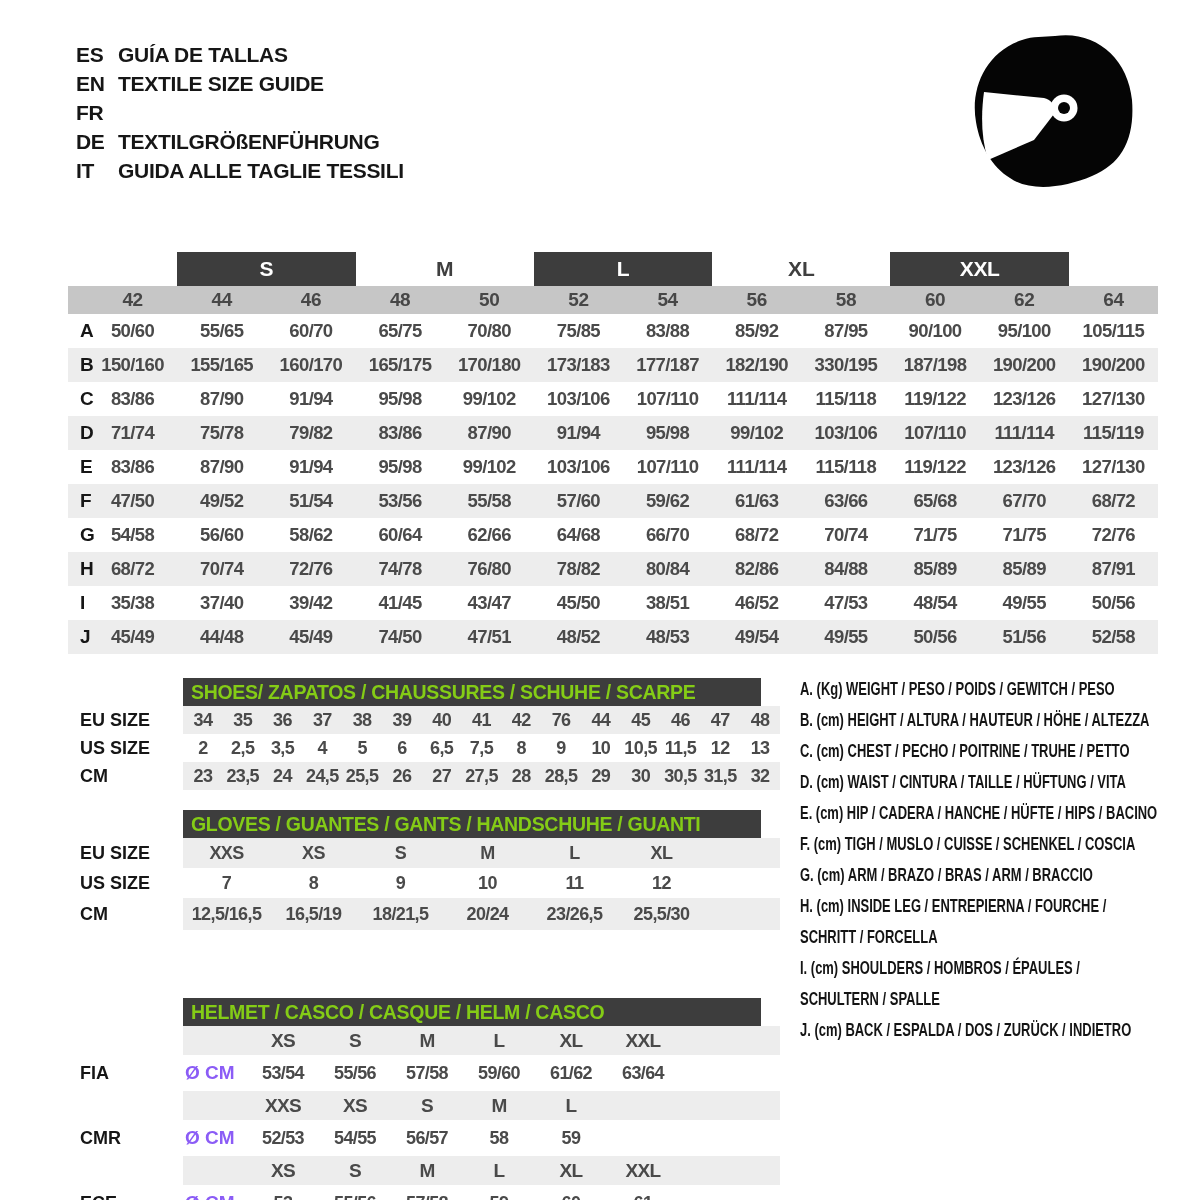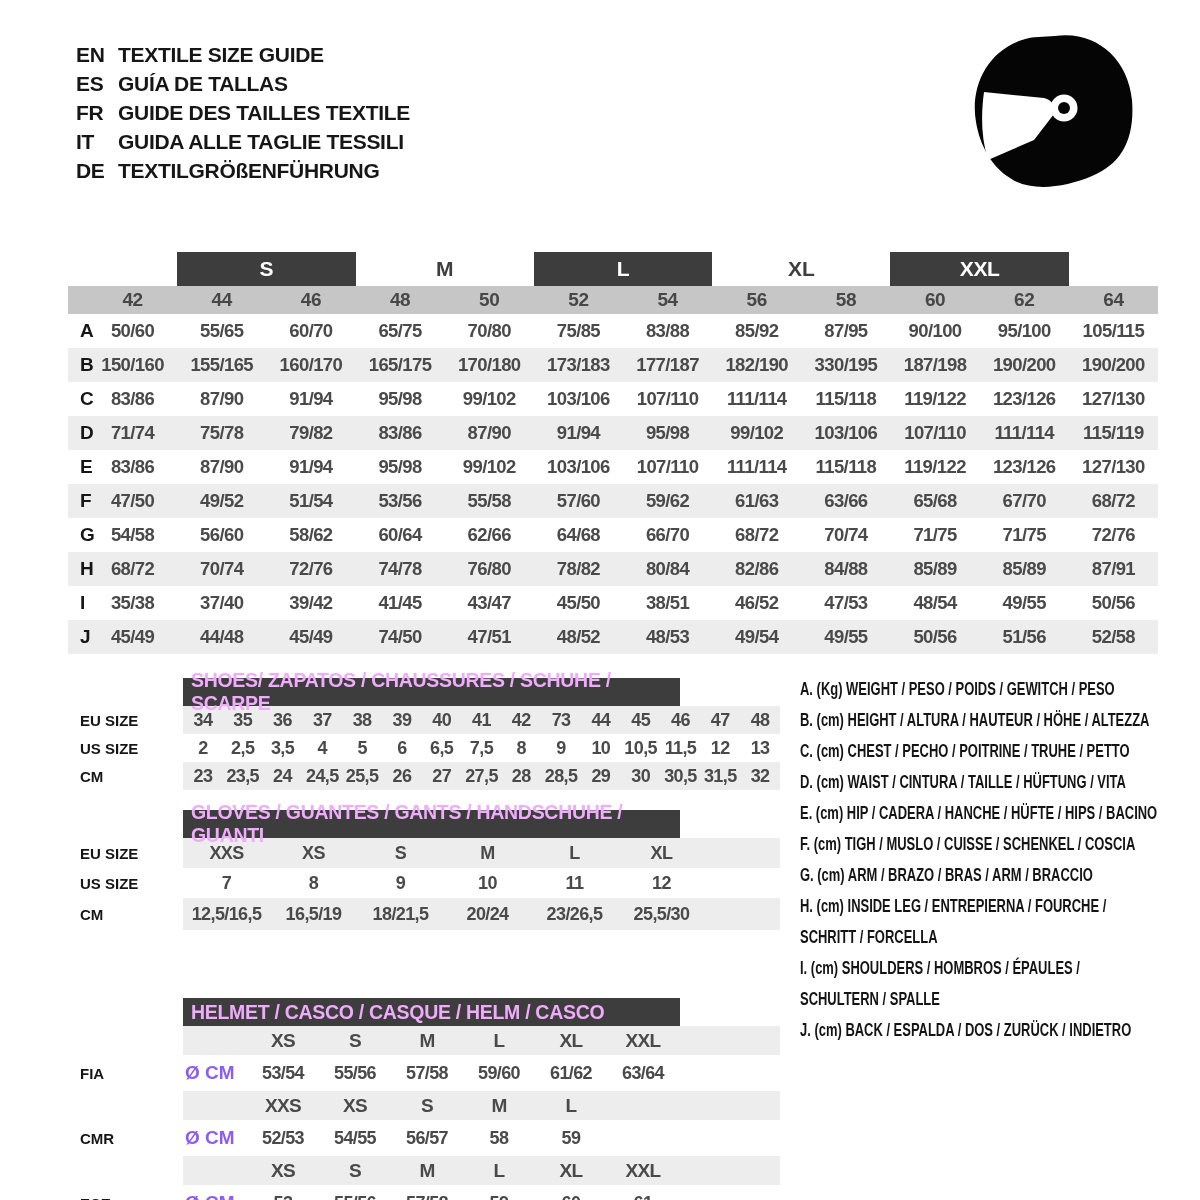--- a/index.html
+++ b/index.html
@@ -23,25 +23,25 @@
   .num-cell{display:flex;align-items:center;justify-content:center;color:#474747;font-size:19px;letter-spacing:-0.4px;}
   .m-row{height:34px;}
   .stripe{background:#ededed;}
   .m-letter{display:flex;align-items:center;padding-left:12px;font-size:19px;color:#161616;}
   .m-val{display:flex;align-items:center;justify-content:center;font-size:18.5px;color:#4a4a4a;letter-spacing:-0.6px;}
   
   .sec{position:absolute;left:68px;width:712px;}
   .shoes{top:678px;}
   .gloves{top:810px;}
   .helmet-tbl{top:998px;text-align:right;}
-  .sec-bar{margin-left:115px;width:497px;height:28px;background:#3d3d3d;color:#f0abfc;
+  .sec-bar{margin-left:115px;width:578px;height:28px;background:#3d3d3d;color:#84cc16;
            display:flex;align-items:center;padding-left:8px;box-sizing:border-box;
            font-size:19.5px;letter-spacing:-0.3px;}
   .stripe-sec{background:linear-gradient(to right,#fff 115px,#ededed 115px);}
-  .sec-label{display:flex;align-items:center;padding-left:12px;font-size:15px;color:#161616;}
+  .sec-label{display:flex;align-items:center;padding-left:12px;font-size:18px;color:#161616;}
   .sec-cell{display:flex;align-items:center;justify-content:center;font-size:18px;color:#4a4a4a;letter-spacing:-0.6px;}
   .s-row{display:grid;grid-template-columns:115px repeat(15,39.8px);height:28px;}
   .g-row{display:grid;grid-template-columns:115px repeat(6,87px);height:30px;}
   .g-row.cm{height:32px;}
   .h-row{display:grid;grid-template-columns:115px 64px repeat(6,72px);}
   .h-sizes{height:29px;}
   .h-sizes .sec-cell{color:#4a4a4a;font-size:19px;}
   .h-vals{height:36px;}
   .h-unit{display:flex;align-items:center;padding-left:2px;font-size:19px;color:#8b5cf6;}
   
@@ -49,38 +49,37 @@
           transform-origin:0 0;font-size:18px;line-height:31px;color:#141414;letter-spacing:0;}
   .leg-item{white-space:pre-line;}
 </style>
 </head>
 <body>
 
 <div class="page">
 
   <div class="lang-list">
       <div class="lang-row">
+        <span class="lang-code">ES</span>
+        <span class="lang-title">GUÍA DE TALLAS</span>
+      </div>
+      <div class="lang-row">
         <span class="lang-code">EN</span>
         <span class="lang-title">TEXTILE SIZE GUIDE</span>
       </div>
       <div class="lang-row">
-        <span class="lang-code">ES</span>
-        <span class="lang-title">GUÍA DE TALLAS</span>
+        <span class="lang-code">FR</span>
       </div>
       <div class="lang-row">
-        <span class="lang-code">FR</span>
-        <span class="lang-title">GUIDE DES TAILLES TEXTILE</span>
+        <span class="lang-code">DE</span>
+        <span class="lang-title">TEXTILGRÖßENFÜHRUNG</span>
       </div>
       <div class="lang-row">
         <span class="lang-code">IT</span>
         <span class="lang-title">GUIDA ALLE TAGLIE TESSILI</span>
-      </div>
-      <div class="lang-row">
-        <span class="lang-code">DE</span>
-        <span class="lang-title">TEXTILGRÖßENFÜHRUNG</span>
       </div>
     </div>
 
   <svg class="helmet-svg" width="180" height="170" viewBox="0 0 180 170" aria-hidden="true">
     <path d="M 95 8 C 135 2 168 30 172 72 C 175 110 162 136 132 148
              C 104 160 70 164 50 150 C 32 139 20 118 16 94
              C 10 60 26 24 62 12 C 73 8 84 9 95 8 Z" fill="#050505"></path>
     <path d="M 24 64 L 84 70 C 92 72 96 78 94 86 L 74 112 L 28 132
              C 21 110 21 86 24 64 Z" fill="#ffffff"></path>
     <circle cx="104" cy="80" r="13.5" fill="#ffffff"></circle>
@@ -270,21 +269,21 @@
         <div class="sec-label">EU SIZE</div>
         <div class="sec-cell">34</div>
         <div class="sec-cell">35</div>
         <div class="sec-cell">36</div>
         <div class="sec-cell">37</div>
         <div class="sec-cell">38</div>
         <div class="sec-cell">39</div>
         <div class="sec-cell">40</div>
         <div class="sec-cell">41</div>
         <div class="sec-cell">42</div>
-        <div class="sec-cell">73</div>
+        <div class="sec-cell">76</div>
         <div class="sec-cell">44</div>
         <div class="sec-cell">45</div>
         <div class="sec-cell">46</div>
         <div class="sec-cell">47</div>
         <div class="sec-cell">48</div>
       </div>
       <div class="s-row">
         <div class="sec-label">US SIZE</div>
         <div class="sec-cell">2</div>
         <div class="sec-cell">2,5</div>

